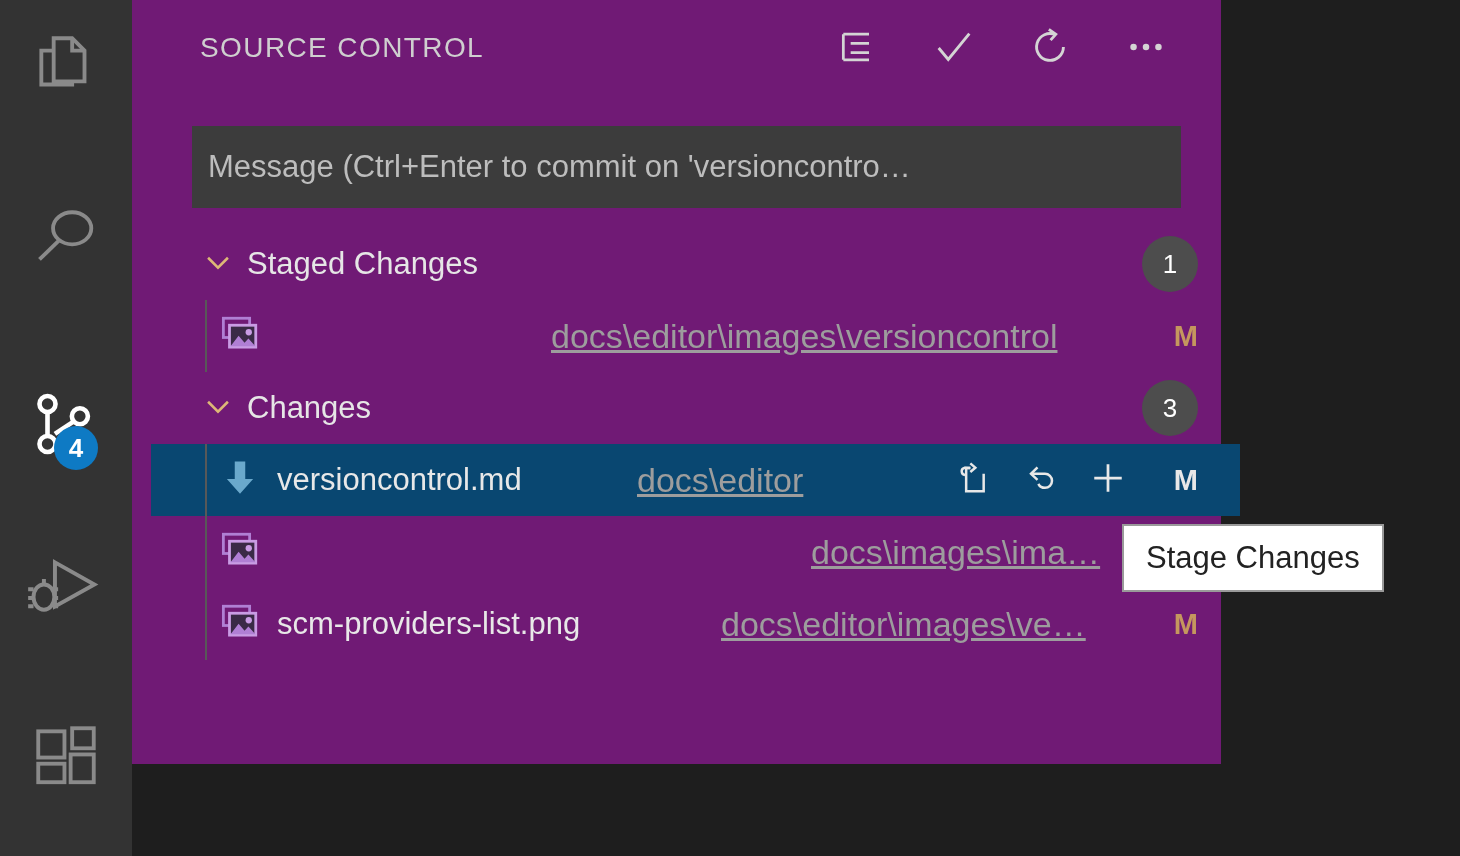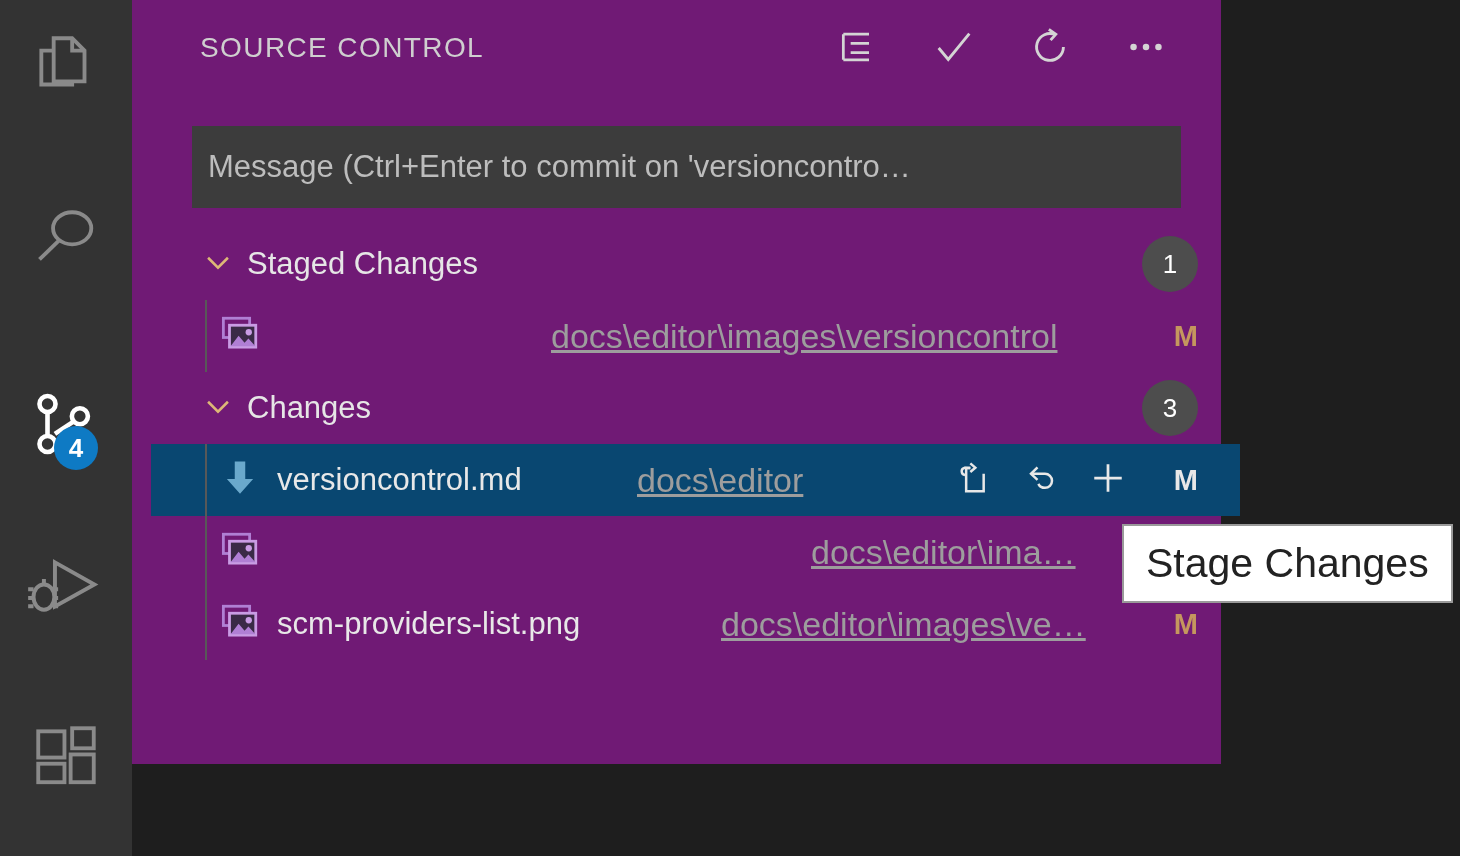--- a/index.html
+++ b/index.html
@@ -119,21 +119,21 @@
   .row-actions {
     position: absolute; display: flex; align-items: center; gap: 24px;
   }
   .row-act { width: 44px; height: 50px; display: flex; align-items: center; justify-content: center; cursor: pointer; }
 
   
   .tooltip {
     position: absolute; left: 1122px; top: 524px;
     background: #ffffff; border: 2px solid #9a9a9a;
     padding: 14px 22px;
-    font-size: 41px; color: #222222;
+    font-size: 31px; color: #222222;
     white-space: nowrap;
     z-index: 50;
   }
 </style>
 </head>
 <body>
 
 <div id="app">
 
   <div class="activitybar">
@@ -313,21 +313,21 @@
       <div class="file-row">
         <span class="indent-guide"></span>
         <span class="file-icon">
           <svg width="42" height="42" viewBox="0 0 24 24" fill="none">
             <rect x="2.5" y="3" width="15" height="11" stroke="#b07fd4" stroke-width="1.6" fill="none"></rect>
             <rect x="6" y="7" width="15" height="12.5" stroke="#c99ce4" stroke-width="1.6" fill="#3a2a46"></rect>
             <circle cx="17" cy="11" r="1.8" fill="#c99ce4"></circle>
             <path d="M6.6 19l4.6-6 3.4 4 2.2-2.4 4 4.4z" fill="#b07fd4"></path>
           </svg>
         </span>
-        <span class="file-path" style="left:660px">docs\editor\ima…</span>
+        <span class="file-path" style="left:660px">docs\images\ima…</span>
         <span class="file-status" style="right:42px"></span>
       </div>
 
       <div class="file-row">
         <span class="indent-guide"></span>
         <span class="file-icon">
           <svg width="42" height="42" viewBox="0 0 24 24" fill="none">
             <rect x="2.5" y="3" width="15" height="11" stroke="#b07fd4" stroke-width="1.6" fill="none"></rect>
             <rect x="6" y="7" width="15" height="12.5" stroke="#c99ce4" stroke-width="1.6" fill="#3a2a46"></rect>
             <circle cx="17" cy="11" r="1.8" fill="#c99ce4"></circle>

